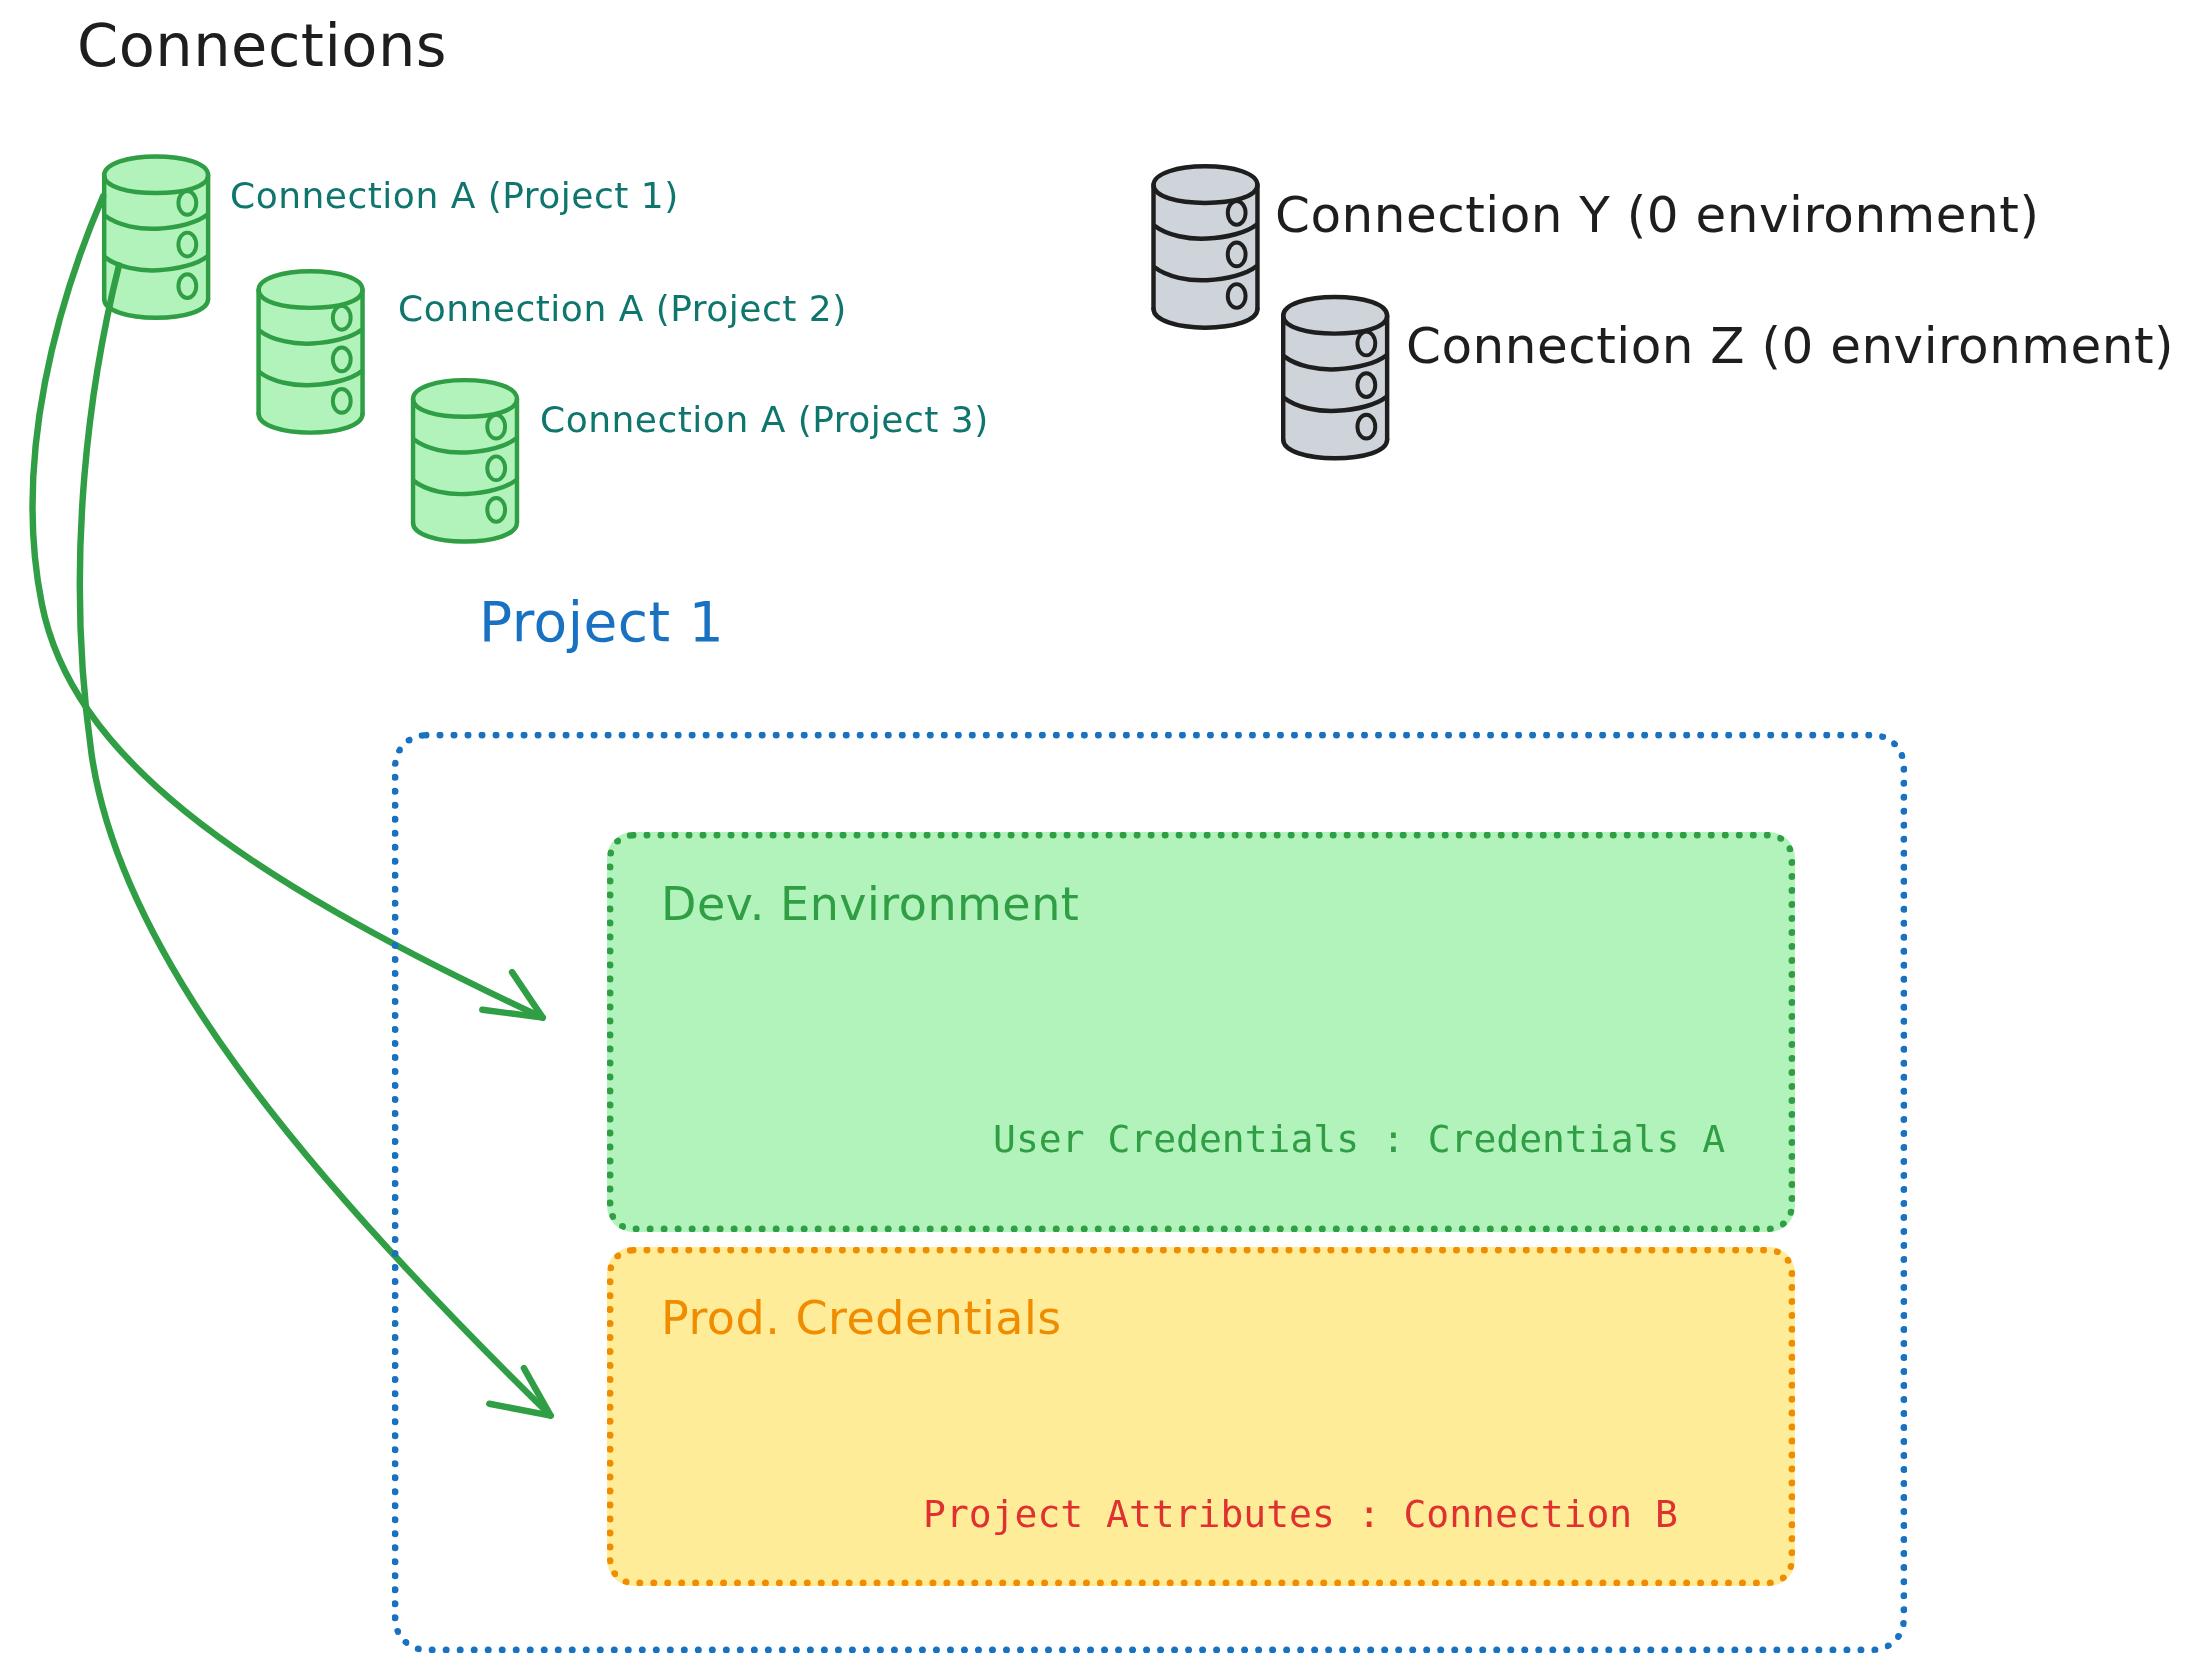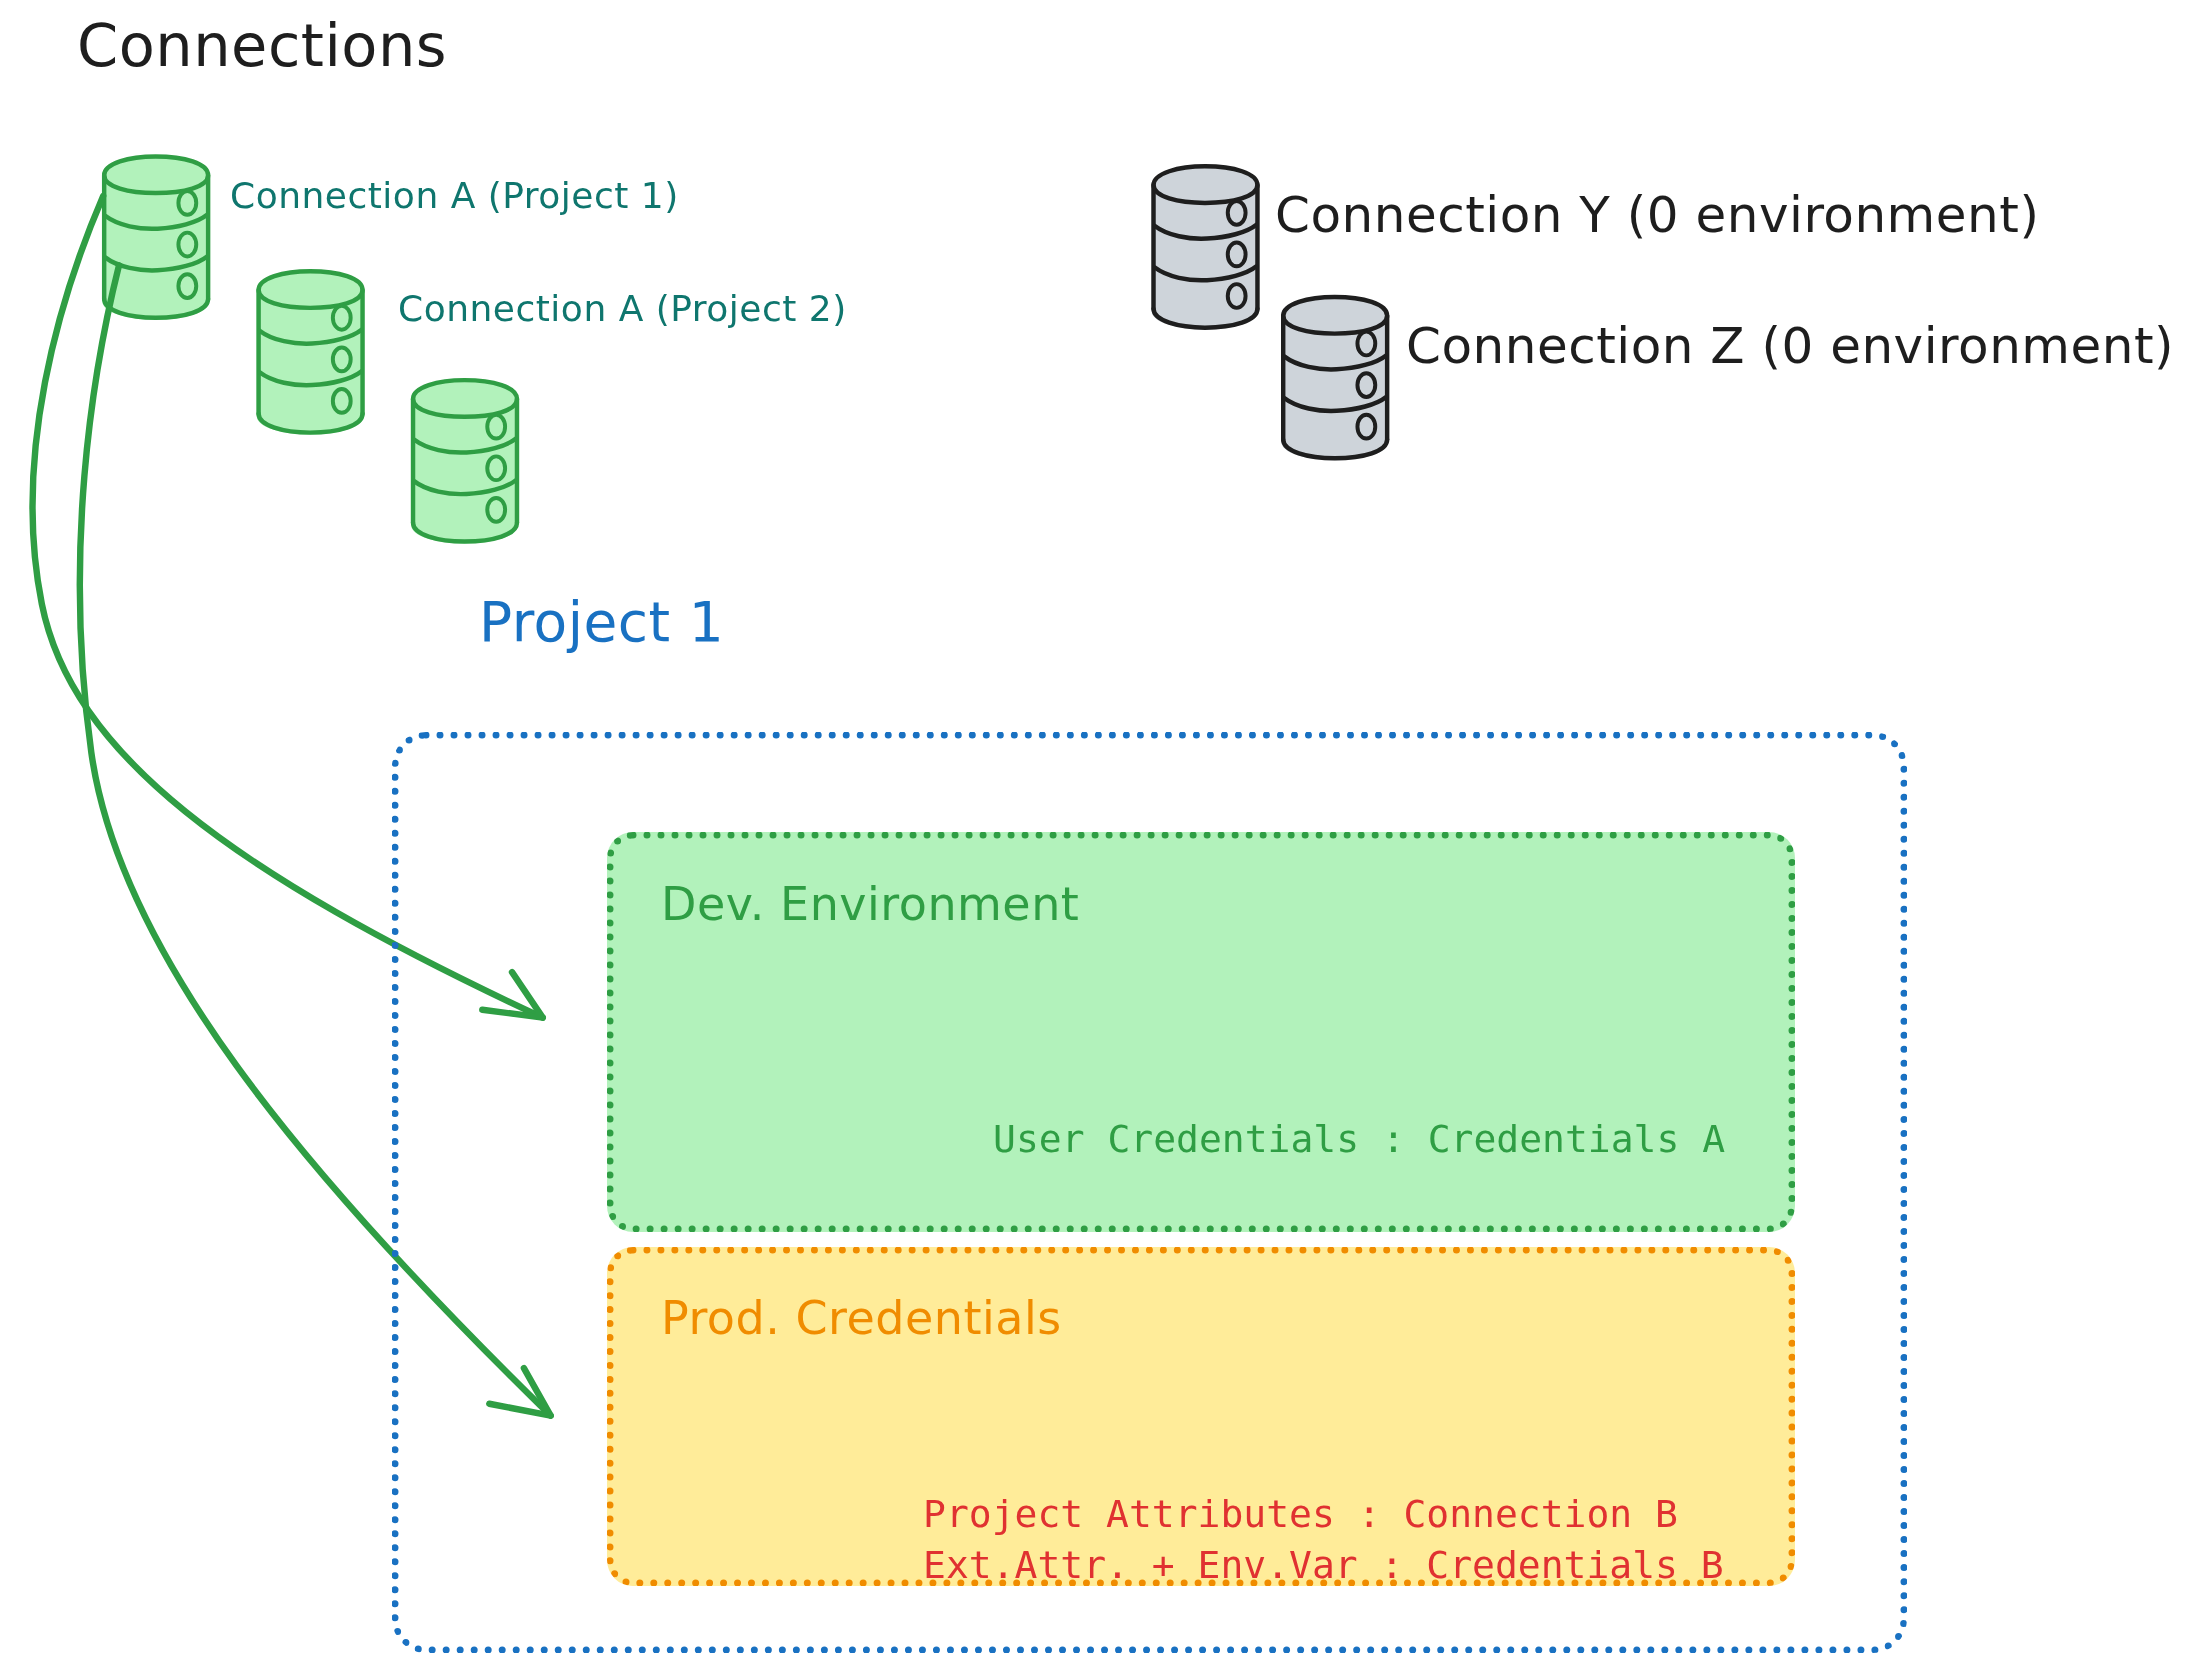--- a/index.html
+++ b/index.html
@@ -145,31 +145,31 @@
     <g>
       <path d="M120,268 C92,380 64,560 92,760 C120,960 300,1180 556,1430" fill="none" stroke="#2f9e44" stroke-width="6.5" stroke-linecap="round"></path>
       <path d="M556,1430 L494,1418 M556,1430 L529,1382" fill="none" stroke="#2f9e44" stroke-width="6.5" stroke-linecap="round"></path>
     </g>
   </svg>
 
   <div class="label title-connections">Connections</div>
 
   <div class="label conn-green" style="left:230px; top:176px;">Connection A (Project 1)</div>
   <div class="label conn-green" style="left:398px; top:289px;">Connection A (Project 2)</div>
+  <div class="label conn-green" style="left:540px; top:400px;">Connection A (Project 3)</div>
 
   <div class="label conn-black" style="left:1275px; top:188px;">Connection Y (0 environment)</div>
   <div class="label conn-black" style="left:1406px; top:319px;">Connection Z (0 environment)</div>
 
   <div class="label project-title">Project 1</div>
 
   <div class="box project-box"></div>
 
   <div class="box dev-box"></div>
   <div class="label env-title dev-title">Dev. Environment</div>
   <div class="label mono dev-cred">User Credentials : Credentials A</div>
 
   <div class="box prod-box"></div>
   <div class="label env-title prod-title">Prod. Credentials</div>
   <div class="label mono prod-line1">Project Attributes : Connection B</div>
-  <div class="label mono prod-line2">Ext.Attr. + Env.Var : Credentials B</div>
 
 </div>
 
 
 </body></html>

